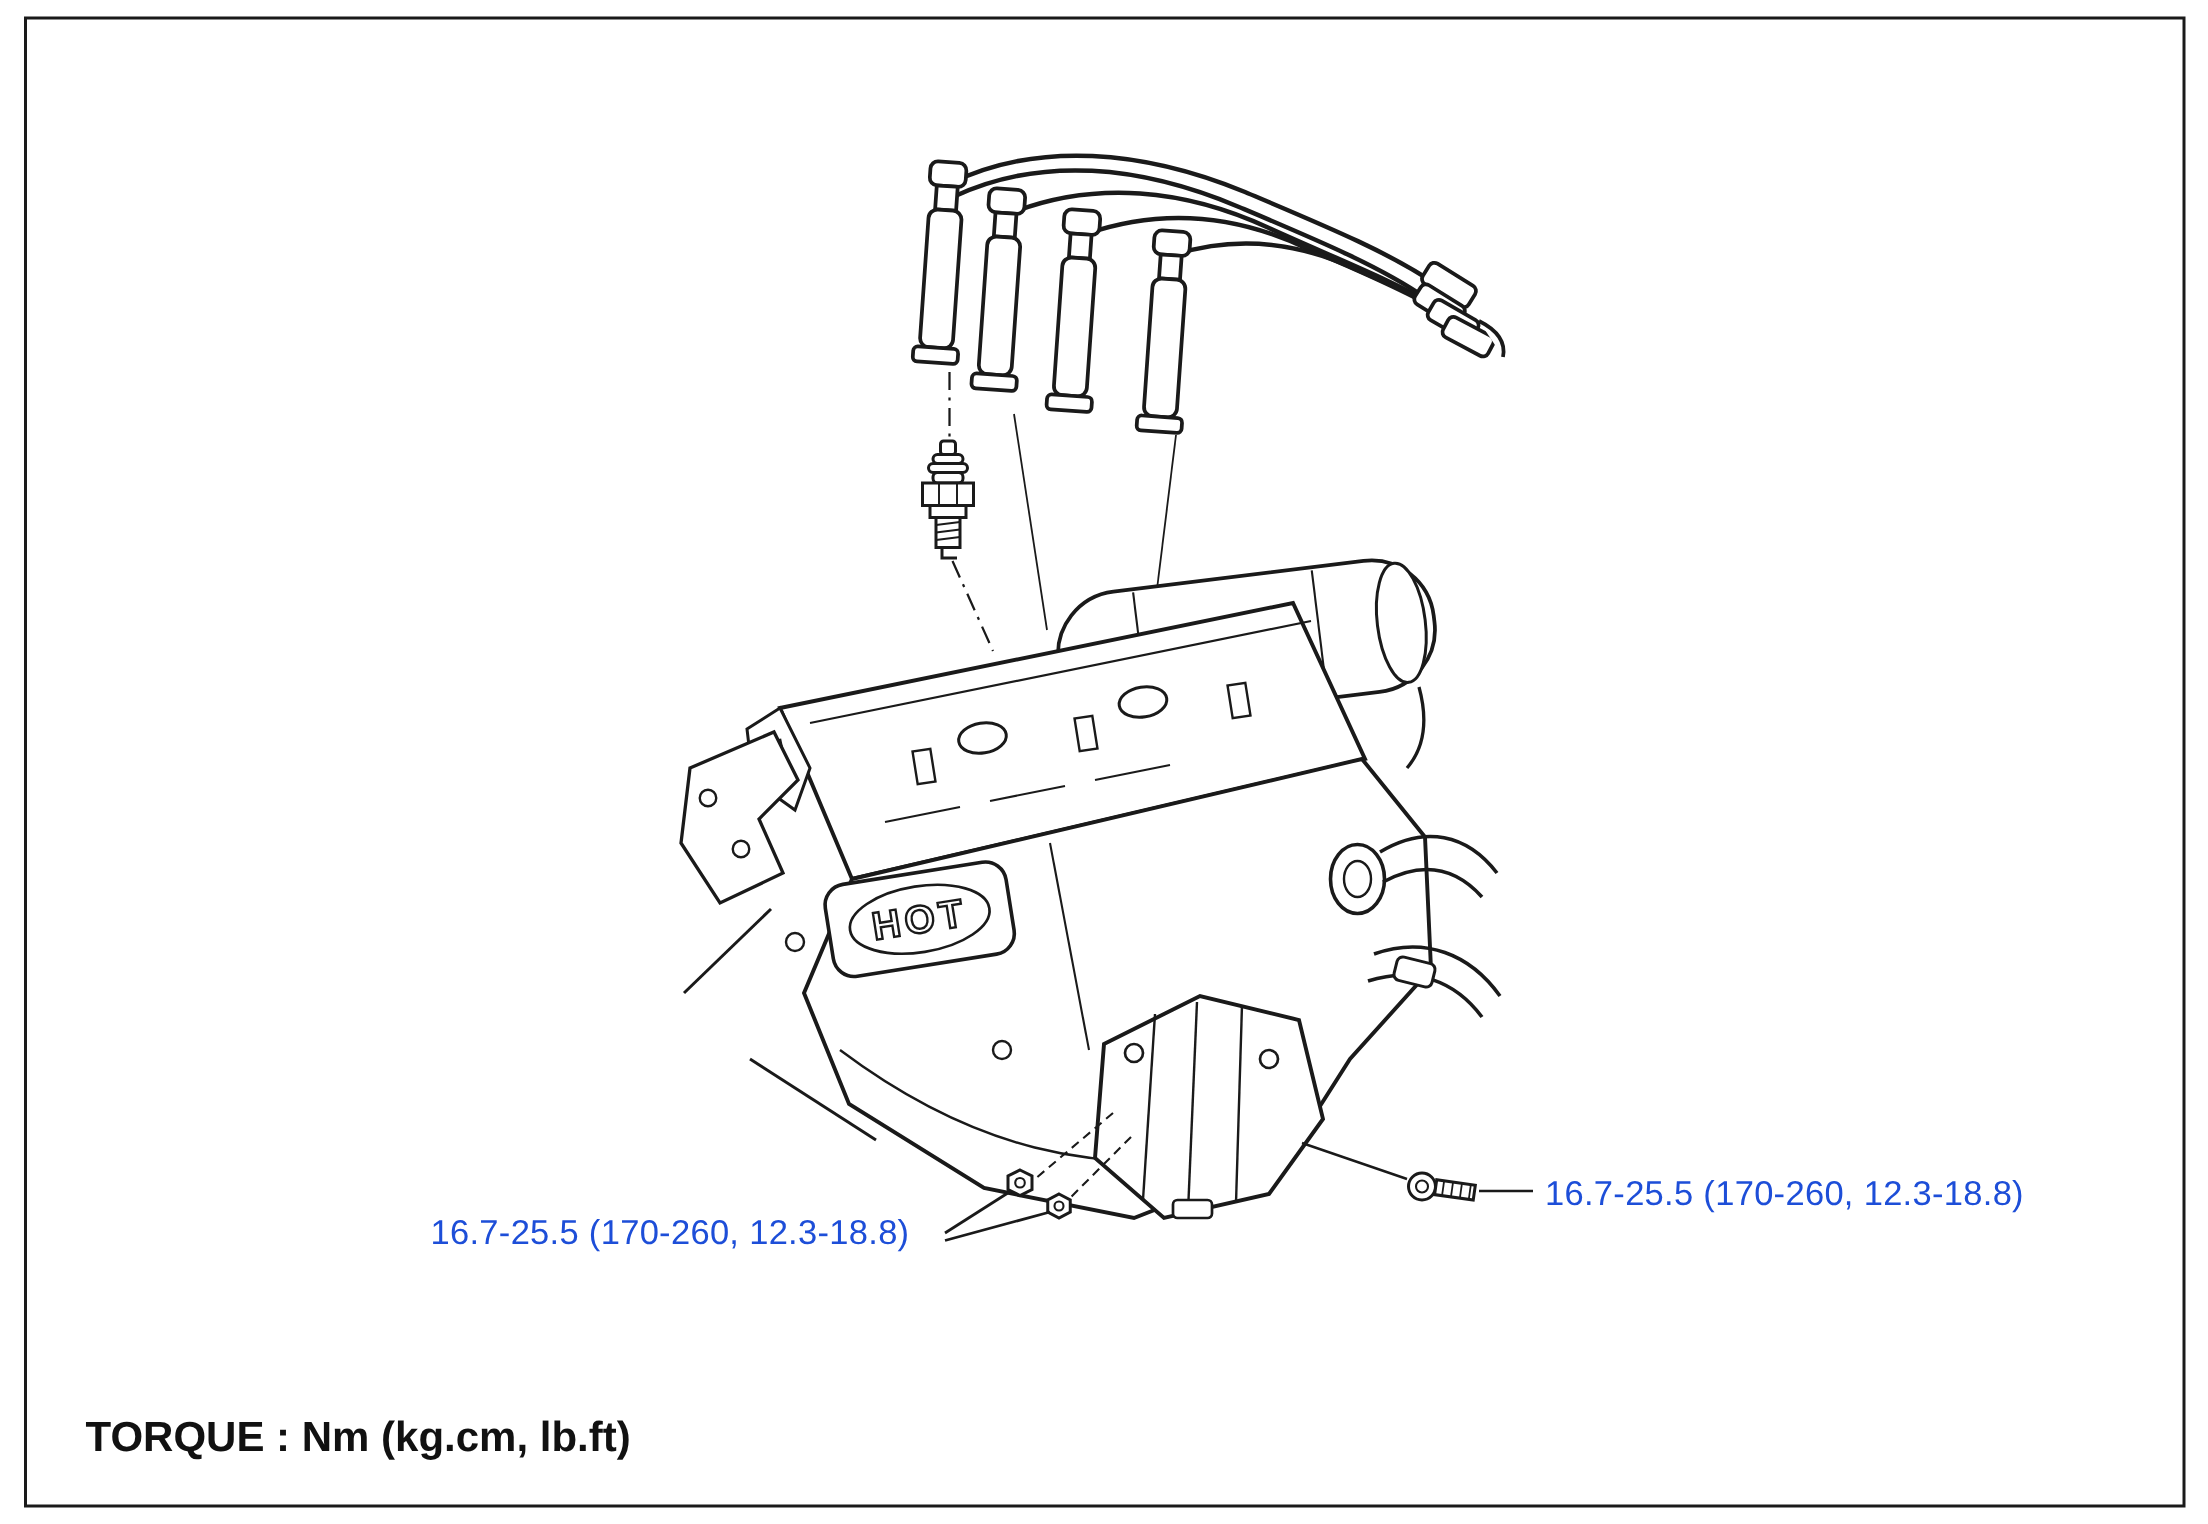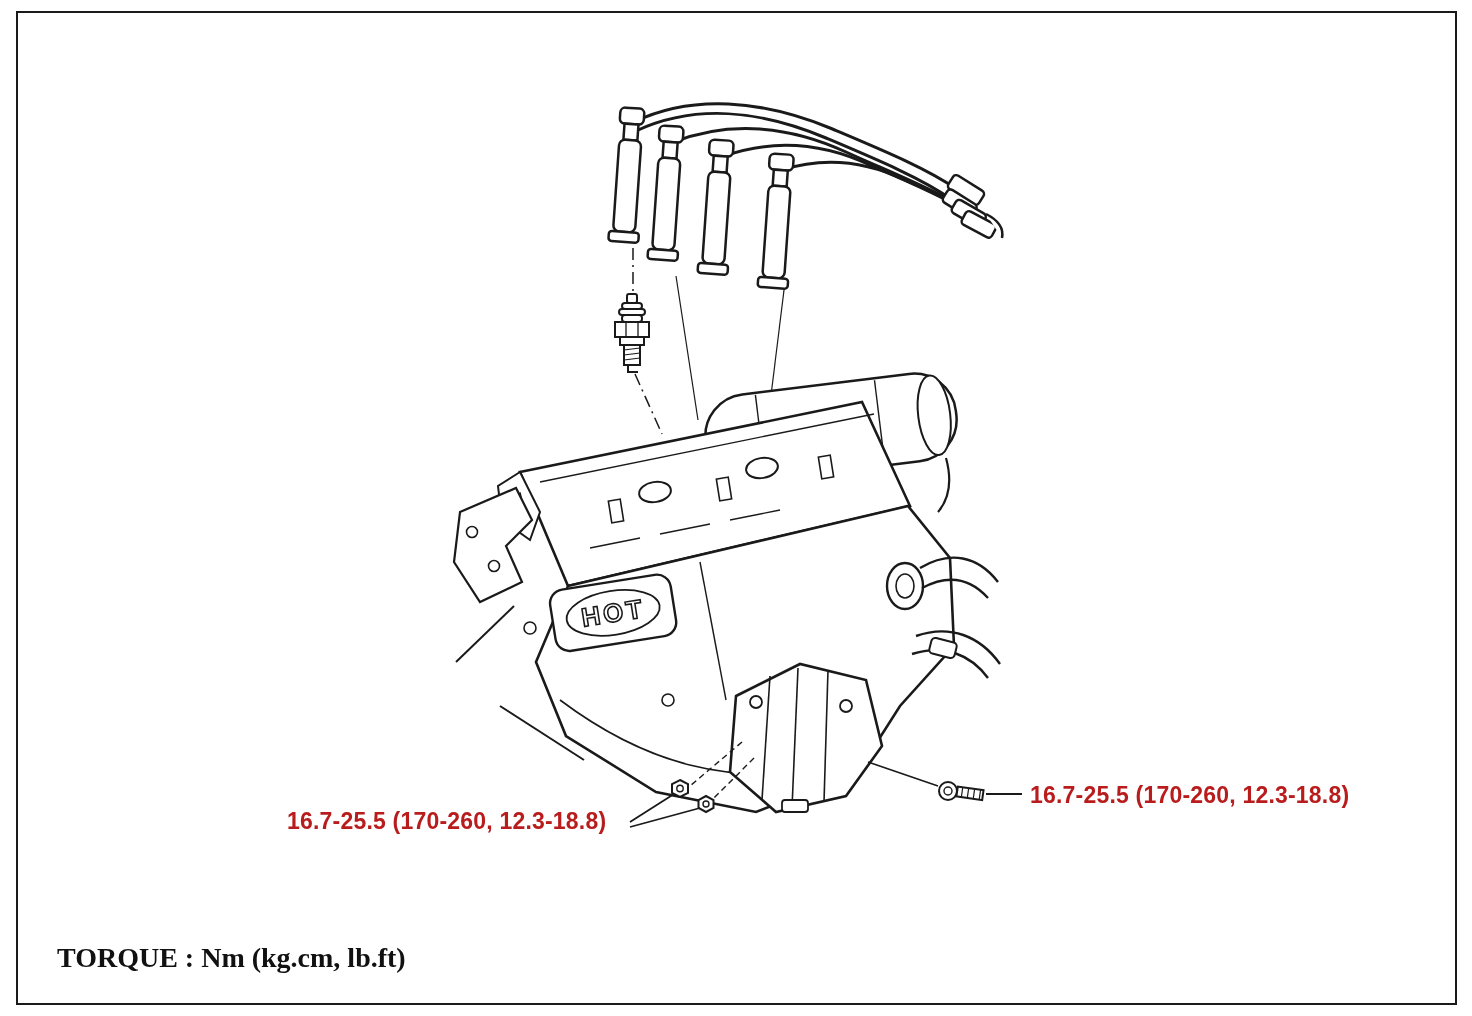--- a/index.html
+++ b/index.html
@@ -13,37 +13,36 @@
   .frame{
     position:absolute;
     left:16px;top:11px;right:15px;bottom:11px;
     border:2px solid #1a1a1a;
   }
   .diagram-svg{
     position:absolute;left:0;top:0;width:1472px;height:1016px;
   }
   .torque-label{
     position:absolute;
-    font-weight:bold;
+    font-weight:normal;
     font-size:23px;
-    color:#b91c1c;
+    color:#1d4ed8;
     letter-spacing:0.2px;
     white-space:nowrap;
     text-align:center;
   }
   .torque-label-left{ left:287px; top:808px; }
   .torque-label-right{ left:1030px; top:782px; }
   .torque-note{
     position:absolute;
     left:57px; top:942px;
     font-weight:bold;
     font-size:28px;
     color:#111;
     white-space:nowrap;
-    font-family:Liberation Serif, serif;
   }
 </style>
 </head>
 <body>
 
 <div class="page">
 
   <div class="frame"></div>
 
   <svg class="diagram-svg" viewBox="0 0 1472 1016" xmlns="http://www.w3.org/2000/svg">

